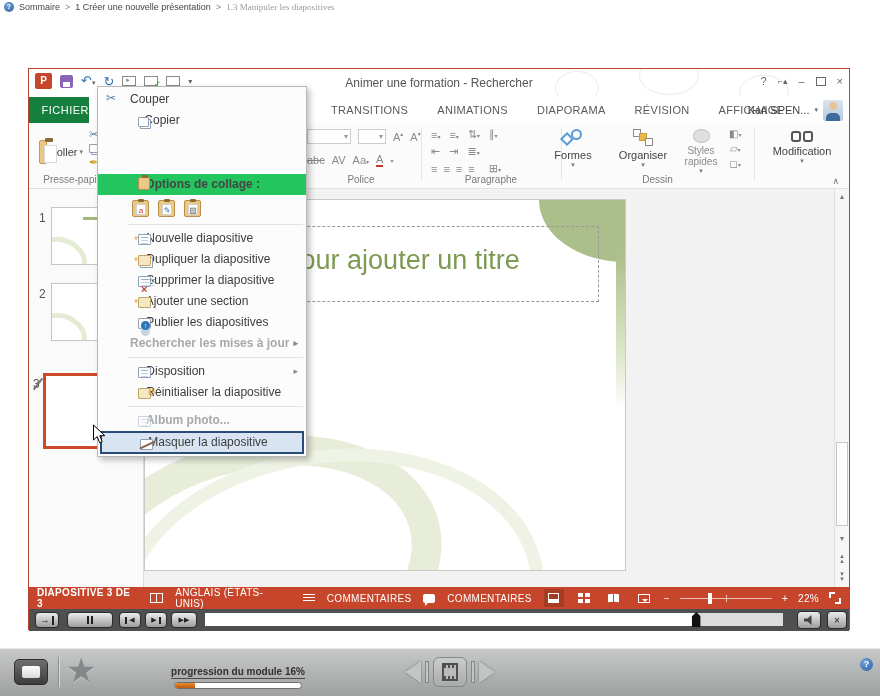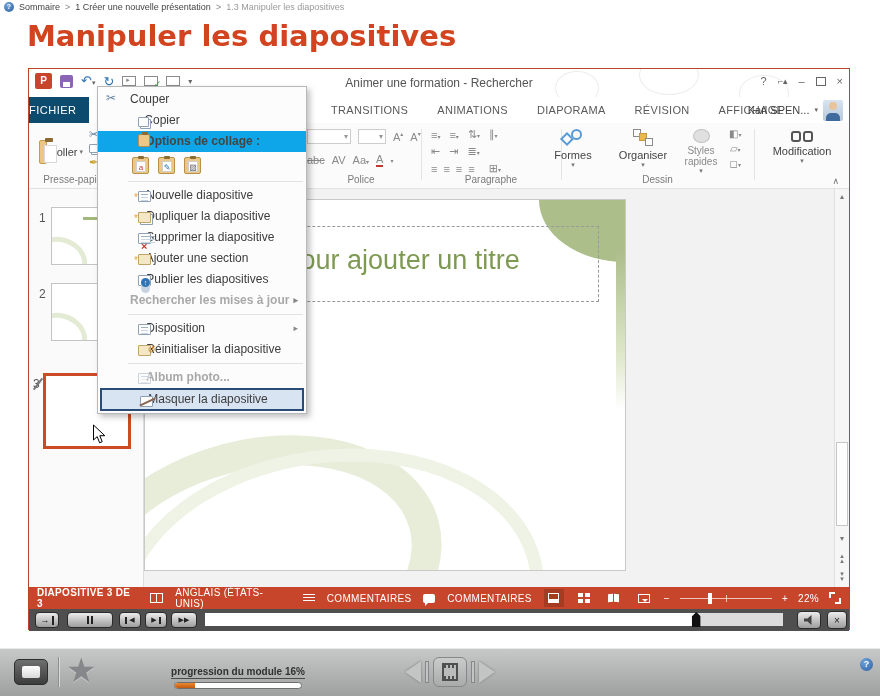--- a/index.html
+++ b/index.html
@@ -3,21 +3,21 @@
 <meta charset="utf-8">
 <style>
   * { margin:0; padding:0; box-sizing:border-box; }
   body { background:#fff; font-family:"Liberation Sans", sans-serif; }
   .stage { position:relative; width:880px; height:696px; background:#fff; overflow:hidden; }
 
   
   .crumbbar { position:absolute; left:0; top:0; width:100%; height:14px; display:flex; align-items:center; gap:5px; padding:2px 4px; font-size:9px; color:#444; }
   .qmark { width:10px; height:10px; border-radius:50%; background:radial-gradient(circle at 35% 30%, #6FA3DB, #2B5FA3); color:#fff; font-size:7px; font-weight:bold; text-align:center; line-height:10px; }
   .crumb-sep { color:#888; }
-  .crumb-last { color:#9a9a9a; }
+  .crumb-last { color:#9a9a9a;font-family:Liberation Serif, serif; }
 
   
   .page-title { position:absolute; left:27px; top:19px; font-family:"DejaVu Sans", sans-serif; font-weight:bold; font-size:29px; color:#D2431F; }
 
   
   .ppt { position:absolute; left:28px; top:68px; width:822px; height:562px; border:1px solid #B8452B; background:#fff; z-index:1; }
   .titlebar { position:absolute; left:0; top:0; width:100%; height:28px; background:#fff; overflow:hidden; }
   .swirl-deco { position:absolute; border:1px solid #EDEDED; border-radius:50%; }
   .tb-title { position:absolute; left:0; right:0; top:7px; text-align:center; font-size:12px; color:#555; }
   .qat { position:absolute; left:6px; top:4px; display:flex; align-items:center; gap:8px; }
@@ -25,21 +25,21 @@
   .save-ic { width:13px; height:13px; background:#8A65B5; border-radius:2px; position:relative; }
   .save-ic::after { content:""; position:absolute; left:3px; bottom:1px; width:7px; height:5px; background:#fff; }
   .blue-gl { color:#2E74B5; font-size:13px; line-height:13px; }
   .mini-mon { width:14px; height:10px; border:1px solid #8B8B8B; background:#fff; position:relative; }
   .mini-mon .chk { position:absolute; right:-4px; bottom:-4px; color:#3E9B3E; font-size:9px; }
   .mini-mon .ply { position:absolute; left:3px; top:-1px; color:#888; font-size:7px; }
   .tb-ctrls { position:absolute; right:6px; top:6px; display:flex; align-items:center; gap:11px; font-size:11px; color:#666; }
   .max-box { width:10px; height:9px; border:1px solid #666; }
 
   
-  .tab-file { position:absolute; left:0; top:28px; width:60px; height:26px; background:#0c4a6e; color:#fff; font-size:11px; text-align:left; line-height:26px; letter-spacing:.5px; }
+  .tab-file { position:absolute; left:0; top:28px; width:60px; height:26px; background:#15803d; color:#fff; font-size:11px; text-align:right; line-height:26px; letter-spacing:.5px; }
   .tabs { position:absolute; left:302px; top:28px; height:26px; display:flex; gap:29px; align-items:center; font-size:11px; color:#5A5A5A; letter-spacing:.3px; }
   .userchip { position:absolute; right:6px; top:28px; height:26px; display:flex; gap:5px; align-items:center; font-size:11px; color:#444; }
   .avatar { width:20px; height:21px; border-radius:2px; background:linear-gradient(#D8E4F0,#B7C9DB); position:relative; overflow:hidden; }
   .avatar::before { content:""; position:absolute; left:6px; top:2px; width:8px; height:8px; border-radius:50%; background:#E9C49A; }
   .avatar::after { content:""; position:absolute; left:3px; bottom:0; width:14px; height:8px; border-radius:5px 5px 0 0; background:#3E6A9E; }
 
   
   .ribbon { position:absolute; left:0; top:54px; width:100%; height:66px; background:#FBFBFB; border-bottom:1px solid #E1E1E1; font-size:11px; color:#444; }
   .rib-sep { position:absolute; top:6px; bottom:8px; width:1px; background:#E4E4E4; }
   .grp-label { position:absolute; bottom:3px; text-align:center; font-size:10px; color:#7A7A7A; }
@@ -139,21 +139,21 @@
   .film-btn { width:34px; height:30px; border:1px solid #85888A; border-radius:6px; background:linear-gradient(#C9CCCB,#A8ABAA); display:flex; align-items:center; justify-content:center; }
   .film { width:16px; height:18px; border:2px solid #4F4F4F; background:#B9BCBB; position:relative; }
   .film::before { content:""; position:absolute; left:0; top:0; width:100%; height:3px; background:repeating-linear-gradient(90deg,#4F4F4F 0 2px, transparent 2px 4px); }
   .film::after { content:""; position:absolute; left:0; bottom:0; width:100%; height:3px; background:repeating-linear-gradient(90deg,#4F4F4F 0 2px, transparent 2px 4px); }
   .help-badge { position:absolute; left:860px; top:658px; width:13px; height:13px; border-radius:50%; background:radial-gradient(circle at 35% 30%, #6FA3DB, #2B5FA3); color:#fff; font-size:9px; font-weight:bold; text-align:center; line-height:13px; }
 
   
   .ctxmenu { position:absolute; left:97px; top:86px; width:210px; z-index:40; background:#FCFCFC; border:1px solid #B8B8B8; box-shadow:3px 3px 6px rgba(0,0,0,.25); padding:2px 0; font-size:12px; color:#3C3C3C; }
   .mrow { position:relative; height:21px; line-height:21px; padding-left:32px; white-space:nowrap; }
   .mrow.disabled { color:#A9A9A9;font-weight:bold; }
-  .mrow.header { background:#0ea5e9; font-weight:bold; color:#444; }
+  .mrow.header { background:#22c55e; font-weight:bold; color:#444;margin-top:43px; }
   .mrow.sel { margin:0 2px; border:2px solid #2B4B77; background:#D9E4F3; height:23px; line-height:19px; padding-left:30px; }
   .mrow .sub { position:absolute; right:8px; top:0; font-size:9px; color:#888; }
   .micon { position:absolute; left:8px; top:3px; }
   .msep { height:1px; background:#E2E2E2; margin:3px 3px 3px 30px; }
   .paste-row { position:relative; height:26px; display:flex; gap:9px; padding-left:34px; align-items:center; }
 
   
   .bic { display:inline-block; width:13px; height:11px; border:1px solid #8FA0B5; background:#FDFDFD; border-radius:1px; position:relative; }
   .bic.tan { background:#F6E7C4; border-color:#C0A468; }
   .ic-copy { box-shadow:2px 2px 0 -1px #fff, 2px 2px 0 0 #8FA0B5; }
@@ -182,21 +182,20 @@
 
   <div class="crumbbar">
     <span class="qmark">?</span>
     <span>Sommaire</span>
     <span class="crumb-sep">&gt;</span>
     <span>1 Créer une nouvelle présentation</span>
     <span class="crumb-sep">&gt;</span>
     <span class="crumb-last">1.3 Manipuler les diapositives</span>
   </div>
 
-  <h1 class="page-title">Manipuler les diapositives</h1>
 
   <div class="ppt">
 
     <div class="titlebar">
       <span class="swirl-deco" style="right:150px; top:-14px; width:60px; height:40px;"></span>
       <span class="swirl-deco" style="right:250px; top:2px; width:44px; height:34px;"></span>
       <span class="swirl-deco" style="right:60px; top:6px; width:50px; height:36px;"></span>
       <div class="qat">
         <span class="ppt-logo">P</span>
         <span class="save-ic"></span>

